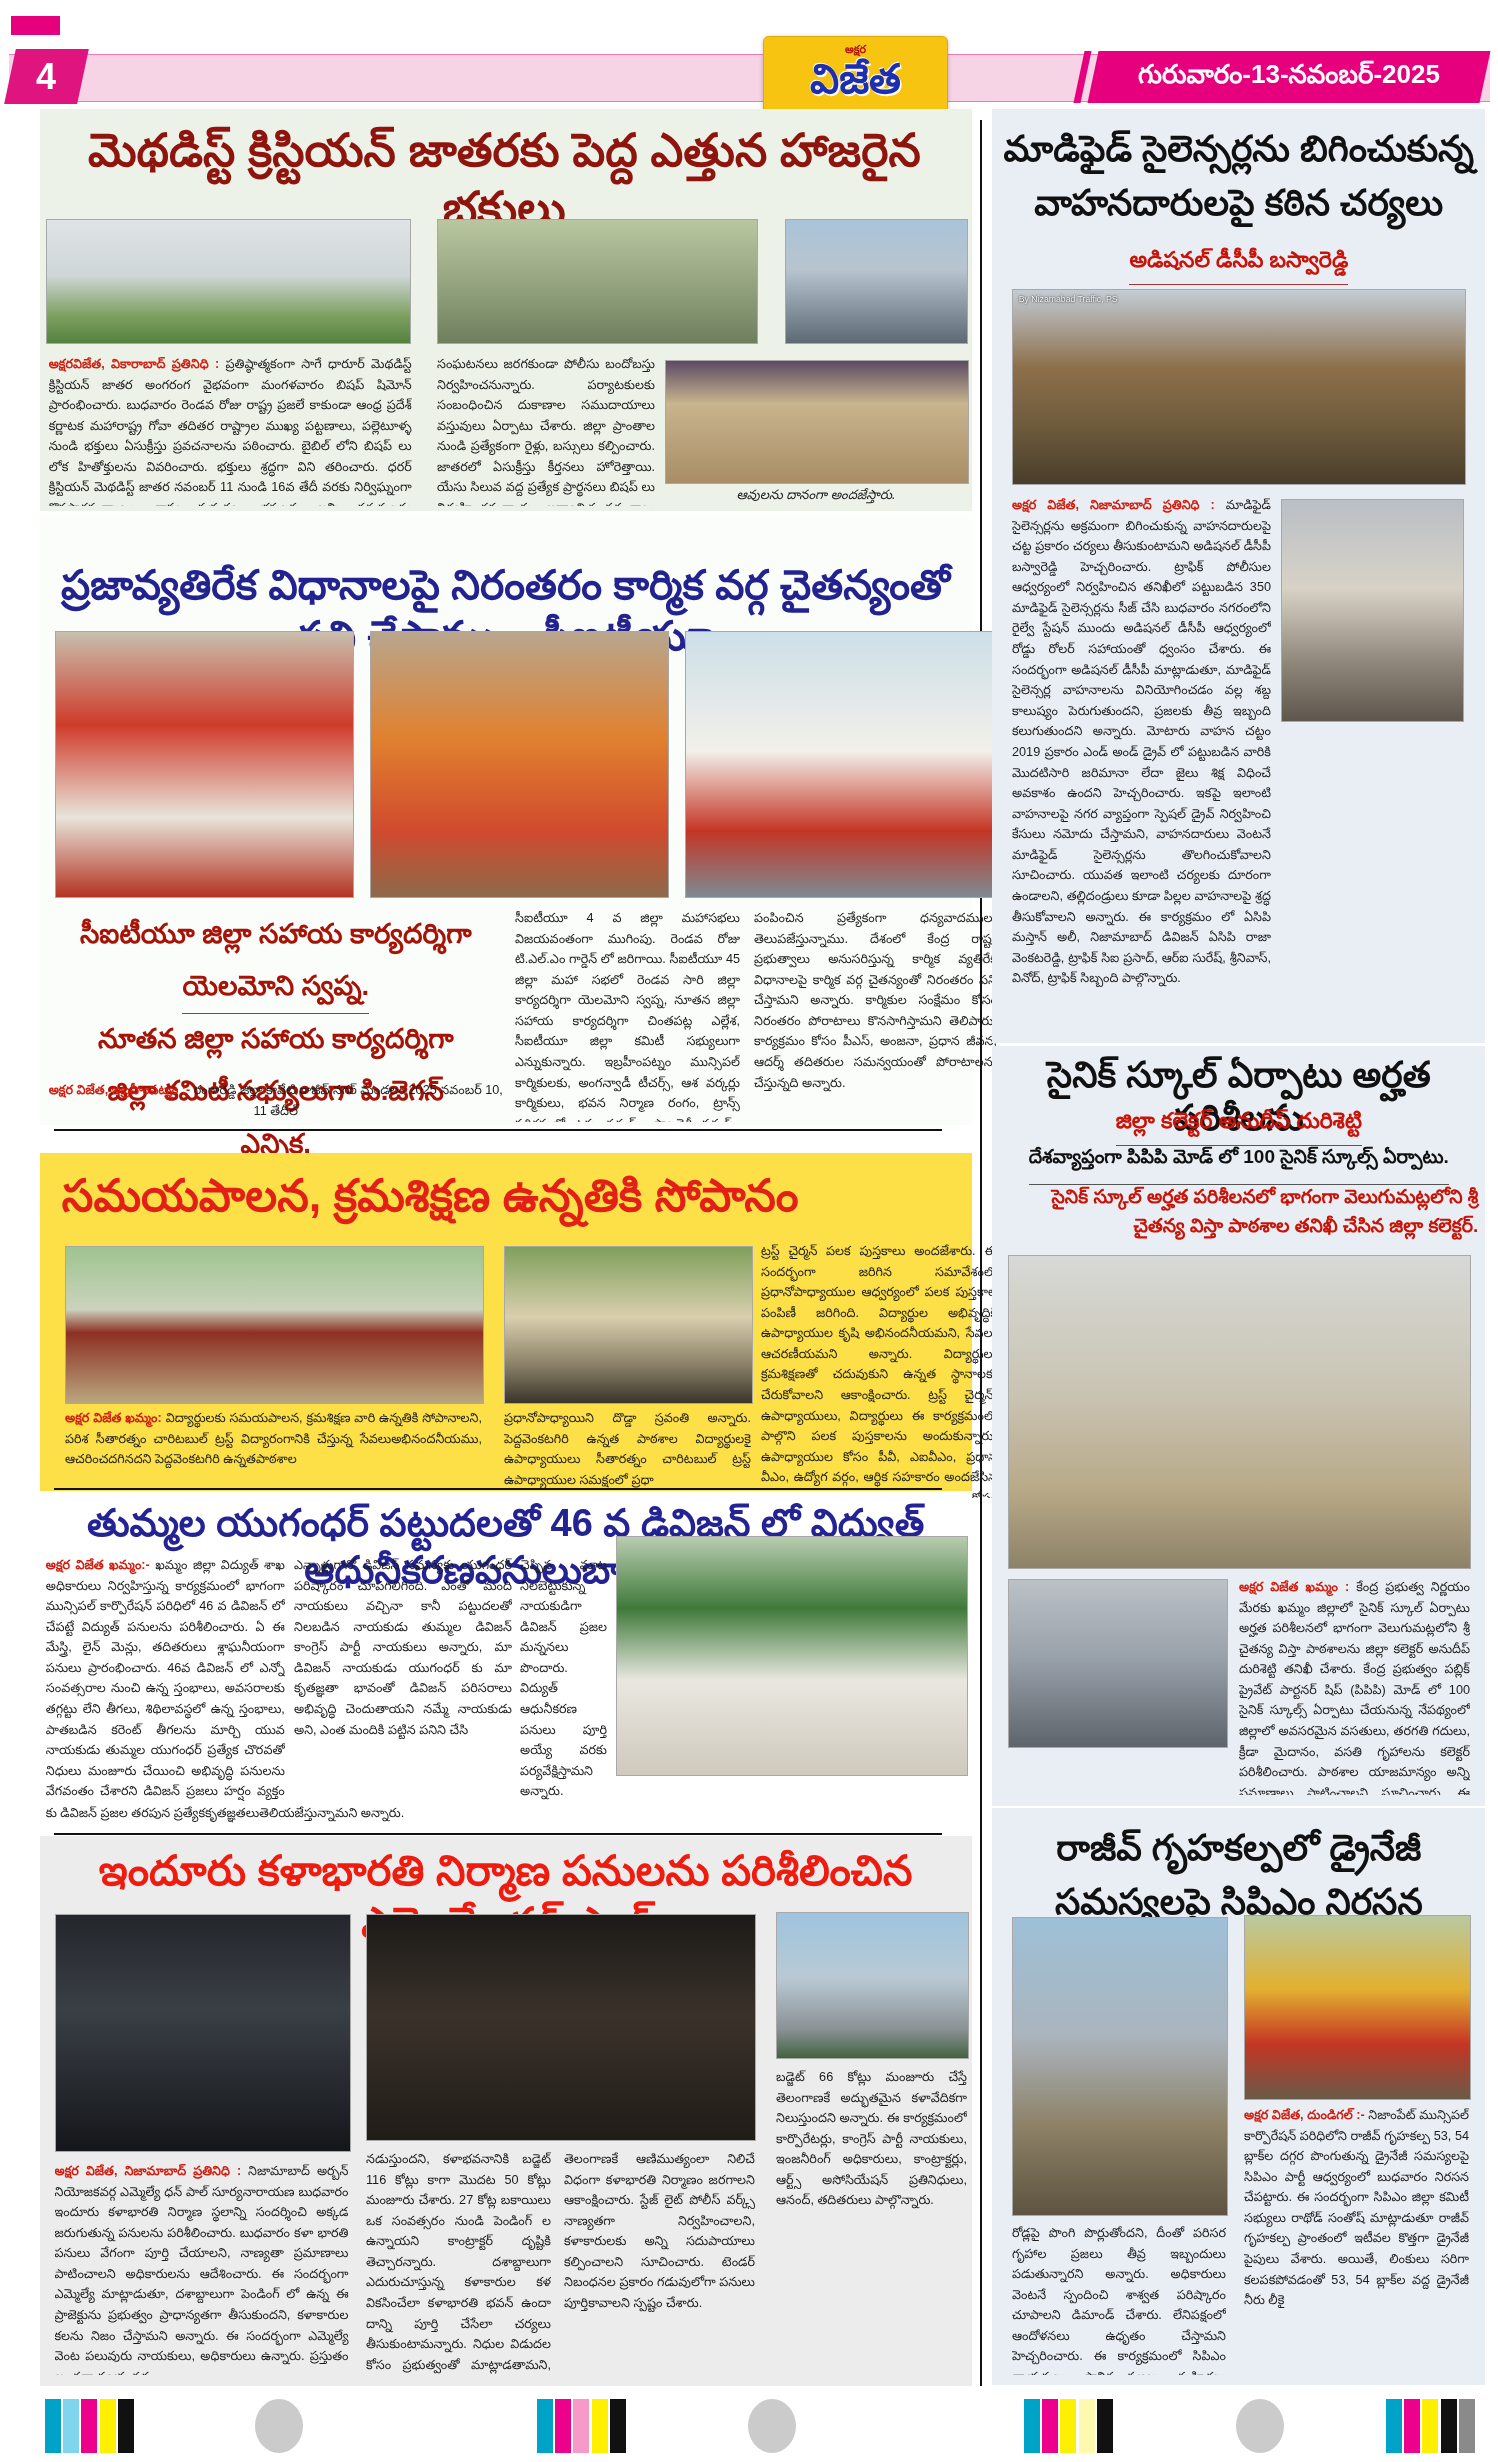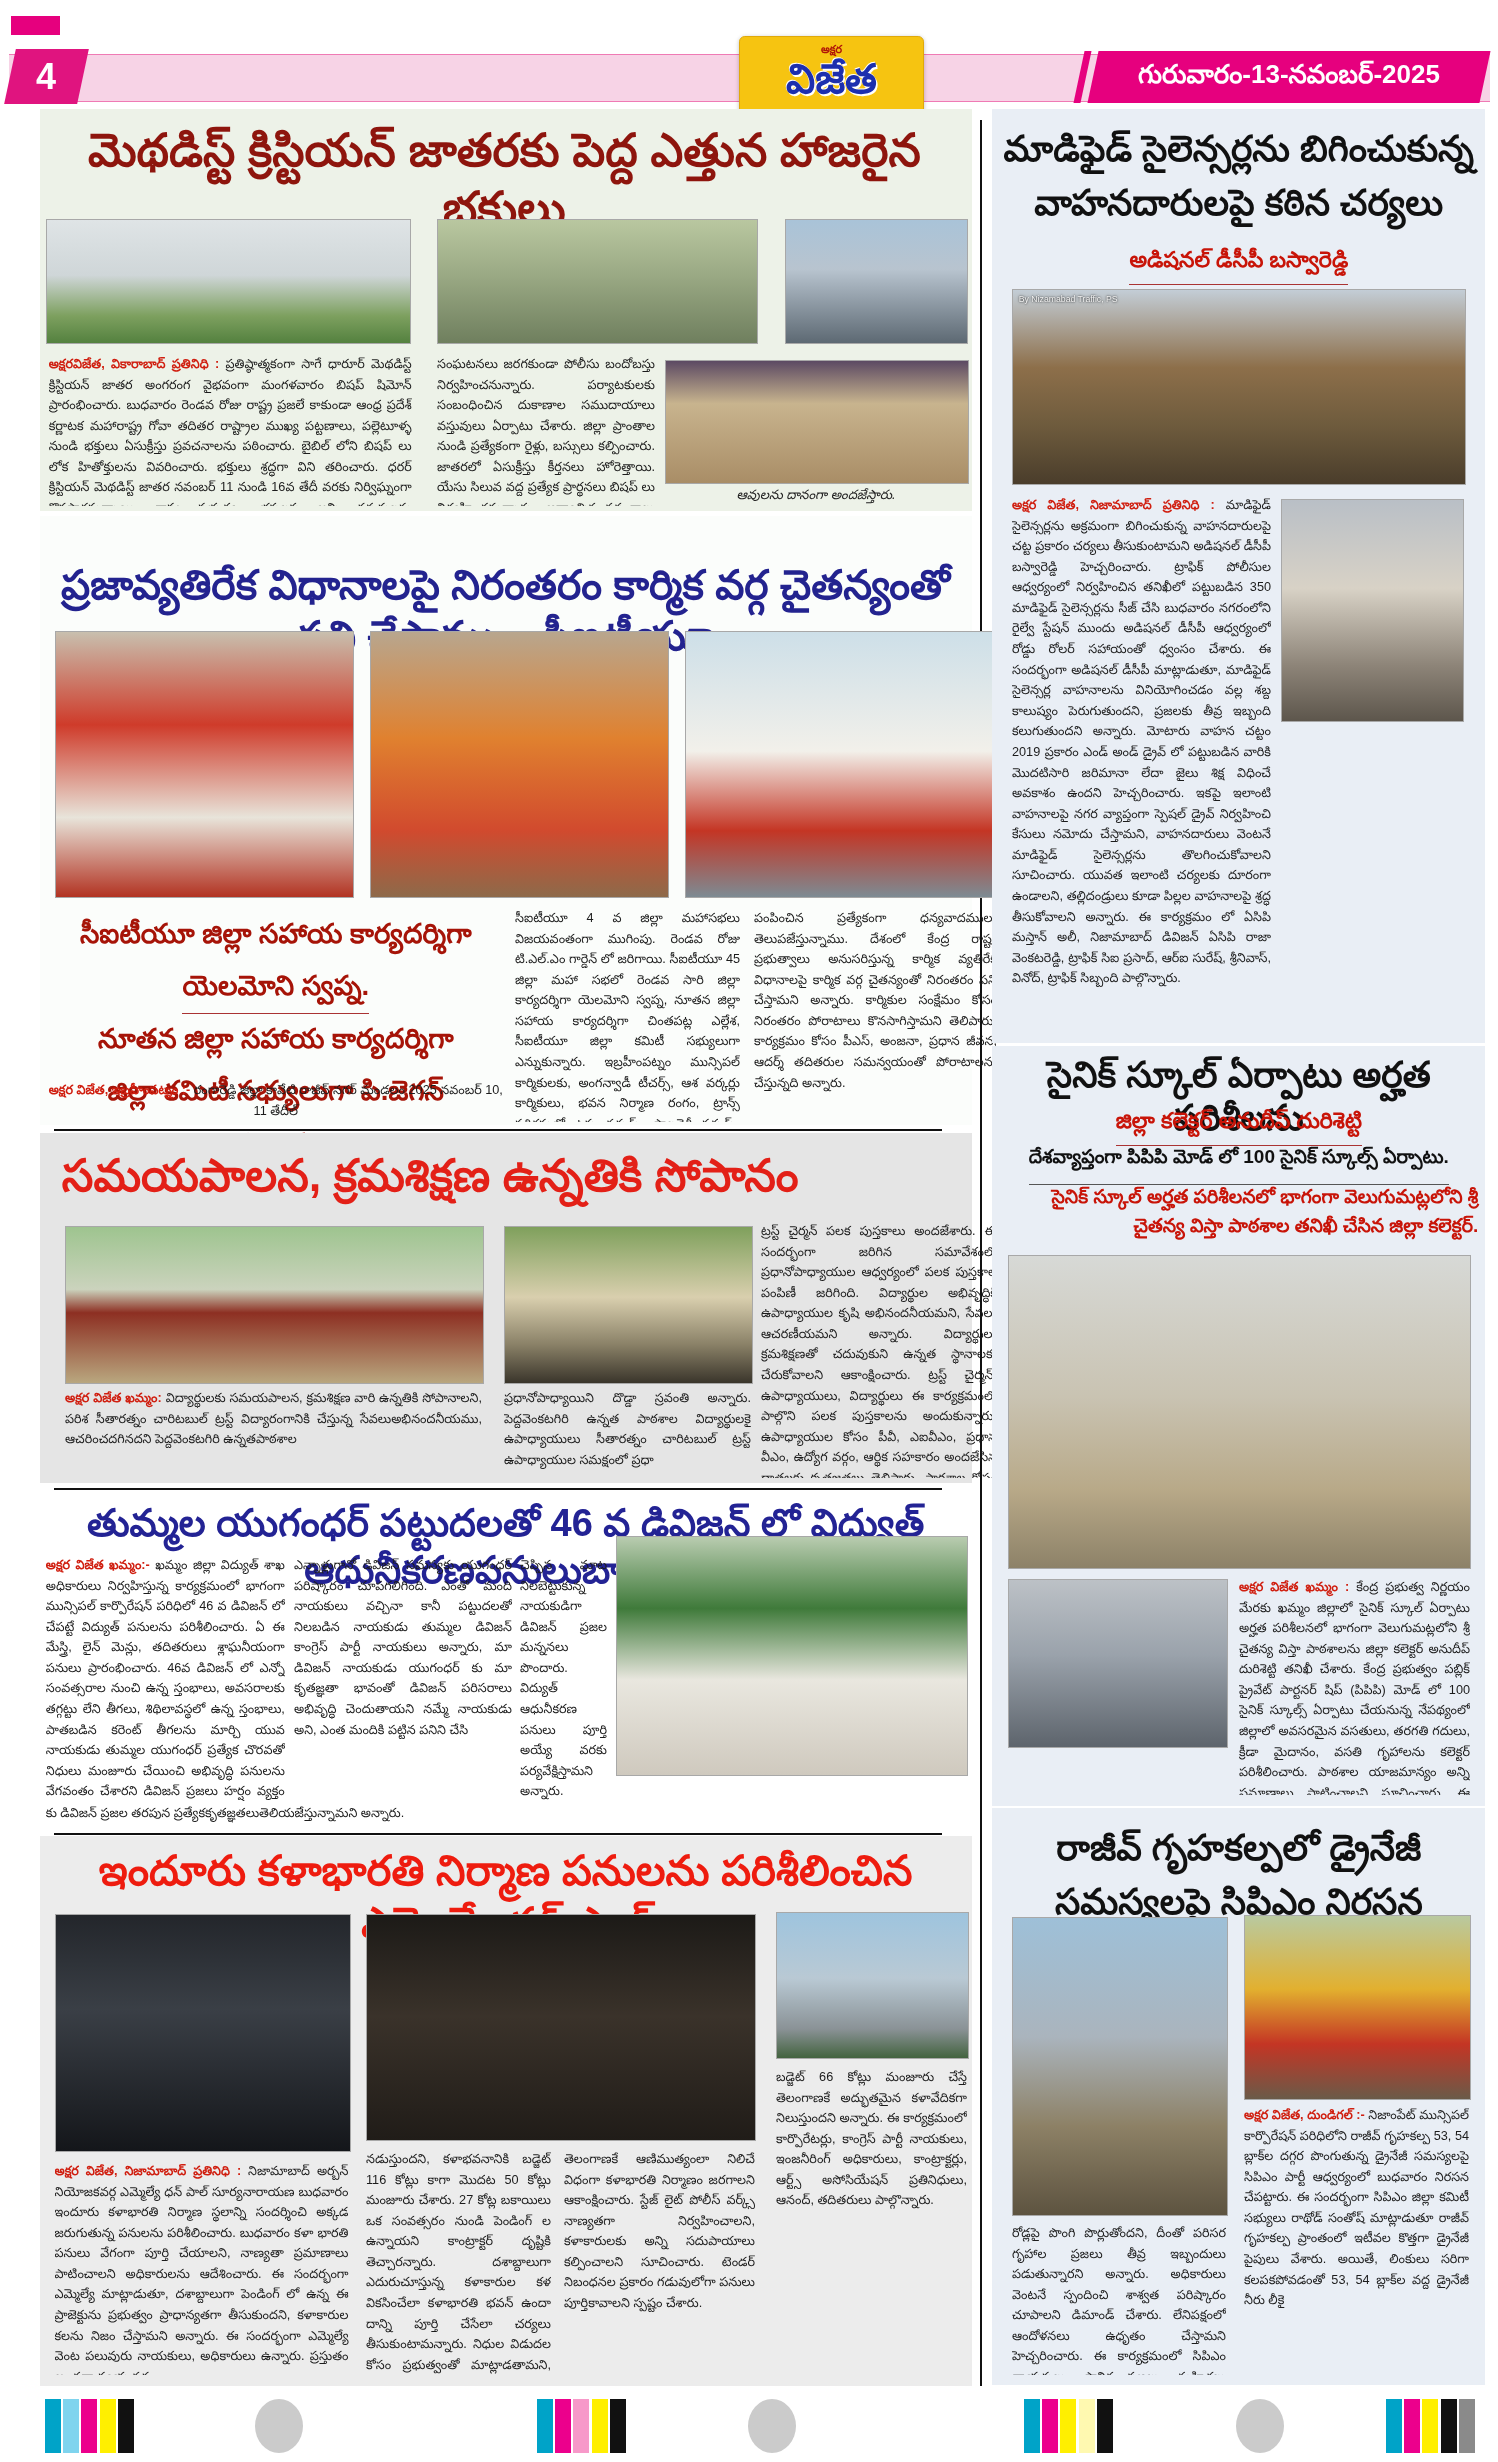--- a/index.html
+++ b/index.html
@@ -12,21 +12,21 @@
   .pagenum{background:#e0147f;transform:skewX(-12deg);display:flex;align-items:center;justify-content:center;}
   .pagenum span{transform:skewX(12deg);color:#fff;font-size:36px;font-weight:bold;}
   .dateband{background:#e6007e;transform:skewX(-12deg);display:flex;align-items:center;justify-content:center;}
   .dateband span{transform:skewX(12deg);color:#ffffff;font-size:26px;font-weight:bold;white-space:nowrap;}
   .logo{background:#f6c411;border-radius:5.8px;border:1.5px solid #e0a90a;text-align:center;box-shadow:0 1.5px 4.4px rgba(0,0,0,.25);}
   .logo .small{color:#b01408;font-size:11px;font-weight:bold;margin-top:5.8px;}
   .logo .big{color:#1d2fae;font-size:41px;font-weight:bold;line-height:1.05;
              text-shadow:1.5px 1.5px 0 #ffffff,-0.7px -0.7px 0 #ffffff;}
   
   .bg-a1{background:#edf2e8;}
-  .bg-a3{background:#e5e5e5;}
+  .bg-a3{background:#fde047;margin-top:20px;}
   .bg-a5{background:#ececec;}
   .bg-r{background:#e9eef5;}
   .hl{font-weight:bold;text-align:center;line-height:1.25;}
   .hl-a1{color:#8e150d;font-size:46px;}
   .hl-a2{color:#23238f;font-size:41px;}
   .hl-a3{color:#e32017;font-size:45px;}
   .hl-a4{color:#232394;font-size:38px;}
   .hl-a5{color:#ee1c0f;font-size:42px;}
   .hl-r{color:#111111;font-size:36px;line-height:1.5;}
   .sub-red{color:#c81408;font-size:22px;font-weight:bold;text-align:center;}
@@ -52,21 +52,21 @@
 
   <div class="abs top-chip" style="left:11px;top:16px;width:49px;height:19px;"></div>
   <div class="abs band" style="left:8.7px;top:54px;width:1481px;height:46px;"></div>
   <div class="abs pagenum" style="left:10px;top:49px;width:73px;height:55px;">
     <span>4</span>
   </div>
   <div class="abs dateband" style="left:1093px;top:51px;width:392px;height:52px;">
     <span>గురువారం-13-నవంబర్-2025</span>
   </div>
   <div class="abs" style="left:1079px;top:51px;width:7.3px;height:52px;background:#e6007e;transform:skewX(-12deg);"></div>
-  <div class="abs logo" style="left:739px;top:36px;width:183px;height:78px;">
+  <div class="abs logo" style="left:763px;top:36px;width:183px;height:78px;">
     <div class="small">అక్షర</div>
     <div class="big">విజేత</div>
   </div>
 
   <div class="abs vr" style="left:980px;top:120px;height:2266px;"></div>
 
   <div class="abs bg-a1" style="left:40px;top:109px;width:932px;height:402px;">
     <div class="abs hl hl-a1" style="left:7.3px;top:13px;width:914px;">మెథడిస్ట్ క్రిస్టియన్ జాతరకు పెద్ద ఎత్తున హాజరైన భక్తులు</div>
     <div class="abs photo" style="left:5.8px;top:110px;width:363px;height:123px;background:linear-gradient(180deg,#dfe4e6 0%,#cfd6d8 45%,#7da05f 78%,#54813f 100%);"></div>
     <div class="abs photo" style="left:397px;top:110px;width:319px;height:123px;background:linear-gradient(180deg,#b9c7a0 0%,#9aa984 45%,#6f7f5e 100%);"></div>

